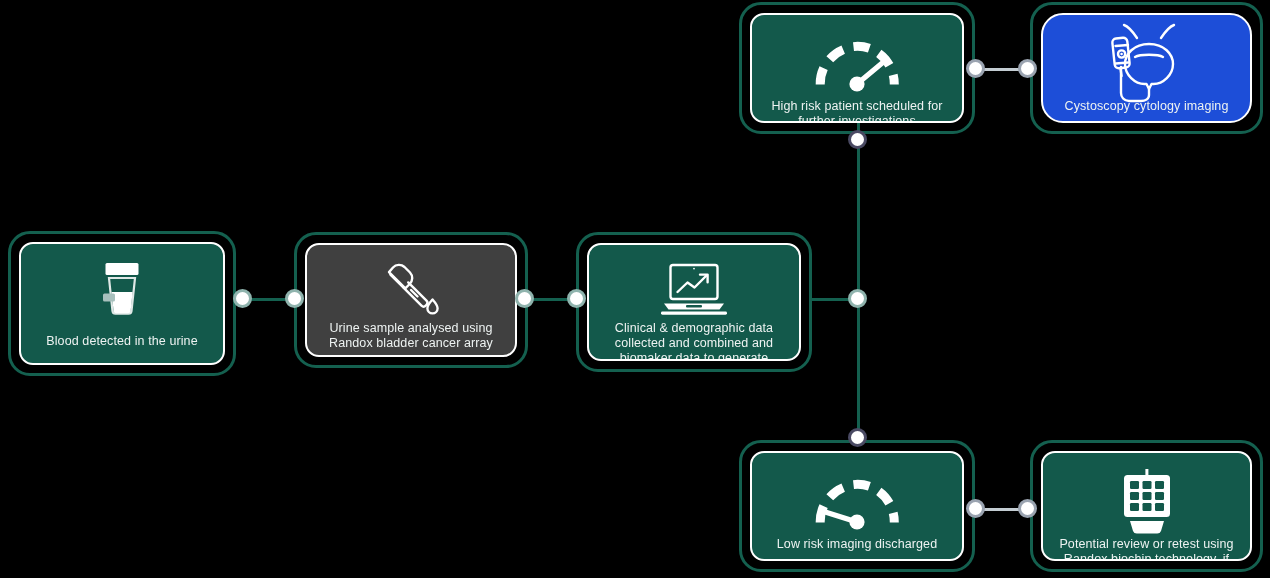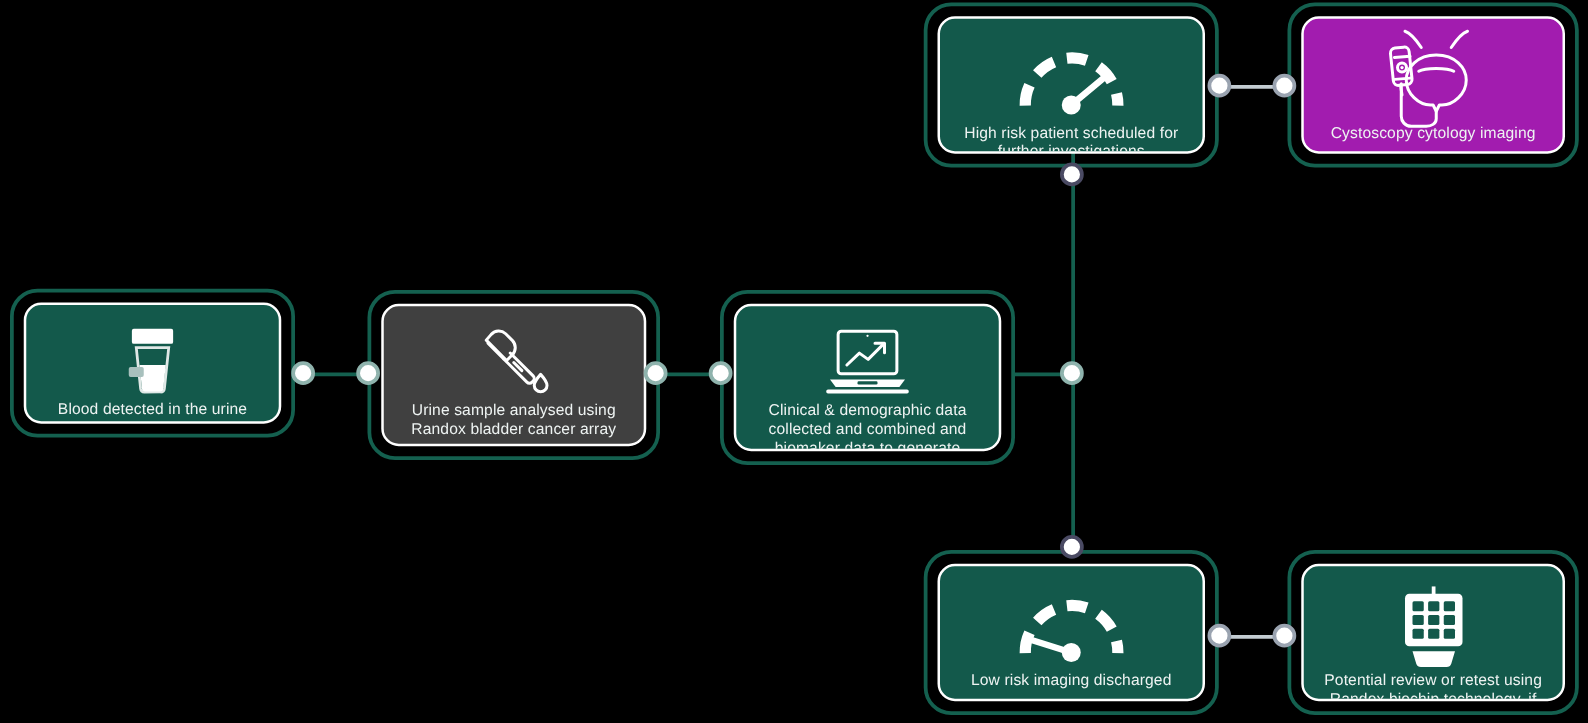--- a/index.html
+++ b/index.html
@@ -86,21 +86,21 @@
   <div class="dot teal" style="left: 515px; top: 289px; background: rgb(255, 255, 255);"></div>
   <div class="dot teal" style="left: 567px; top: 289px; background: rgb(255, 255, 255);"></div>
   <div class="dot teal" style="left: 848px; top: 289px; background: rgb(255, 255, 255);"></div>
   <div class="dot dark" style="left: 848px; top: 130px; background: rgb(255, 255, 255);"></div>
   <div class="dot dark" style="left: 848px; top: 428px; background: rgb(255, 255, 255);"></div>
   <div class="dot" style="left: 966px; top: 59px; background: rgb(255, 255, 255);"></div>
   <div class="dot" style="left: 1018px; top: 59px; background: rgb(255, 255, 255);"></div>
   <div class="dot" style="left: 966px; top: 499px; background: rgb(255, 255, 255);"></div>
   <div class="dot" style="left: 1018px; top: 499px; background: rgb(255, 255, 255);"></div>
 
-  <div class="node" style="left:8px;top:231px;width:228px;height:119px;text-decoration:underline;">
+  <div class="node" style="left:8px;top:231px;width:228px;height:145px;text-decoration:underline;">
     <div class="frame" style="border-color: rgb(20, 96, 79);"></div>
     <div class="panel" style="background: rgb(19, 89, 75); border-color: rgb(255, 255, 255);">
       <div class="icon">
         <svg width="46" height="56" viewBox="0 0 46 56" fill="none">
           <rect x="6.5" y="2" width="33" height="12" rx="1.5" fill="#ffffff"></rect>
           <path d="M10 17 L36 17 L32.5 50 A3 3 0 0 1 29.5 52.6 L16.5 52.6 A3 3 0 0 1 13.5 50 Z" stroke="#dfe8e6" stroke-width="2.2" fill="none"></path>
           <path d="M12.6 31 L33.6 31 L31.6 50 A2.6 2.6 0 0 1 29 52.2 L17.2 52.2 A2.6 2.6 0 0 1 14.6 50 Z" fill="#ffffff"></path>
           <rect x="4" y="32.5" width="12" height="8" rx="1.5" fill="#a8c0bd"></rect>
         </svg>
       </div>
@@ -159,21 +159,21 @@
           <path d="M50 49 L80 24" stroke="#ffffff" stroke-width="5.2" stroke-linecap="round"></path>
           <circle cx="50" cy="49" r="7.6" fill="#ffffff"></circle>
         </svg>
       </div>
       <div class="label" style="color: rgb(238, 243, 242);">High risk patient scheduled for further investigations</div>
     </div>
   </div>
 
   <div class="node tall" style="left:1030px;top:2px;width:233px;height:132px;">
     <div class="frame" style="border-color: rgb(20, 96, 79);"></div>
-    <div class="panel" style="background: #a21caf; border-color: rgb(255, 255, 255);">
+    <div class="panel" style="background: #1d4ed8; border-color: rgb(255, 255, 255); border-radius: 22px;">
       <div class="icon">
         <svg width="86" height="82" viewBox="0 0 86 82" fill="none">
           <g stroke="#ffffff" stroke-width="2.4" fill="none" stroke-linecap="round" stroke-linejoin="round">
             <path d="M33 15 C27 6 23 3 20 2"></path>
             <path d="M57 15 C63 6 67 3 70 2"></path>
             <path d="M45 21 C60 21 69 31 69 41 C69 52 59 61 49.5 61 L47.5 61 L45 66 L42.5 61 L40.5 61 C31 61 21 52 21 41 C21 31 30 21 45 21 Z"></path>
             <path d="M31 34 C36 31 54 31 59 34"></path>
             <path d="M45 66 L45 72 C45 76 41 78 37 78 L25 78 C20 78 17 74 17 70 L17 44"></path>
             <rect x="9.5" y="15" width="15" height="30" rx="4" transform="rotate(-6 17 30)"></rect>
             <path d="M11.5 23 L24 22"></path>

